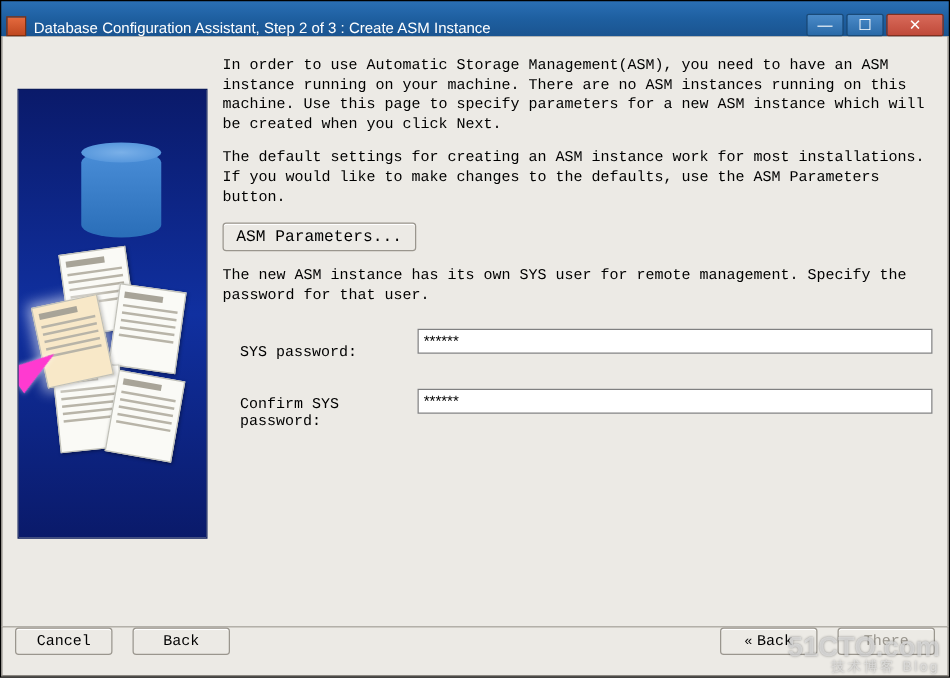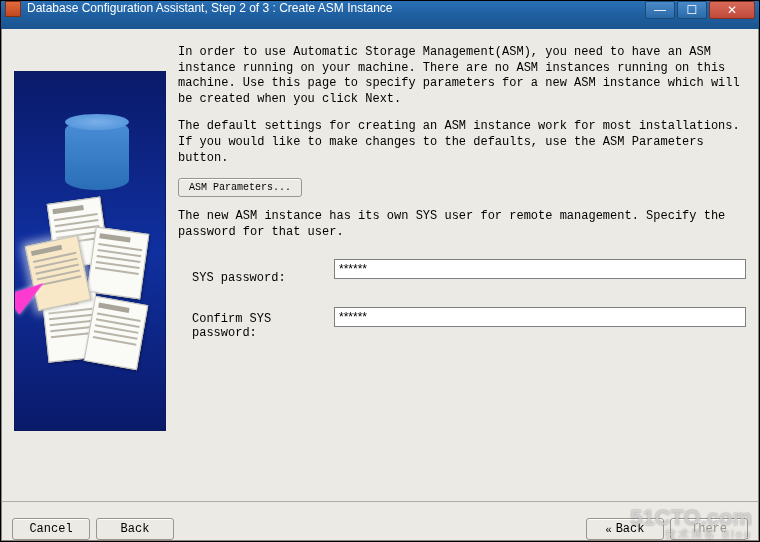--- a/index.html
+++ b/index.html
@@ -16,21 +16,21 @@
   .outer {
     border: 1px solid #000;
     width: 760px;
     height: 542px;
     background: #000;
   }
   .titlebar {
     background: linear-gradient(to bottom, #2a6fb5 0%, #1e5fa0 50%, #1a5490 100%);
     height: 28px;
     display: flex;
-    align-items: flex-start;
+    align-items: flex-end;
     padding: 0 4px;
     color: #fff;
     font-family: "Segoe UI", Tahoma, sans-serif;
     font-size: 12px;
   }
   .title-icon {
     width: 16px; height:16px;
     background: linear-gradient(to bottom, #e46a3e, #c04820);
     border: 1px solid #803010;
     margin-right: 6px;
@@ -115,21 +115,21 @@
     z-index: 2;
   }
   .main {
     flex: 1;
     padding-top: 4px;
     color: #000;
   }
   .para { margin-bottom: 12px; line-height: 1.3; }
   .asm-btn {
     font-family: "Courier New", monospace;
-    font-size: 10px;
+    font-size: 13px;
     padding: 3px 10px;
     background: #eceae5;
     border: 1px solid #9a968e;
     border-radius: 3px;
     box-shadow: 0 1px 0 #fff inset;
     cursor: pointer;
   }
   .form-row {
     display: flex;
     align-items: center;
@@ -151,23 +151,23 @@
     height: 20px;
   }
   .button-bar {
     background: #eceae5;
     border-top: 1px solid #b0aca4;
     border-left: 1px solid #8a8680;
     border-right: 1px solid #8a8680;
     border-bottom: 1px solid #8a8680;
     height: 40px;
     display: flex;
-    align-items: flex-end;
+    align-items: flex-start;
     padding: 0 10px;
-    gap: 6px;
+    gap: 16px;
   }
   .bar-btn {
     font-family: "Courier New", monospace;
     font-size: 12px;
     padding: 3px 0;
     width: 78px;
     text-align: center;
     background: #eceae5;
     border: 1px solid #9a968e;
     border-radius: 3px;

